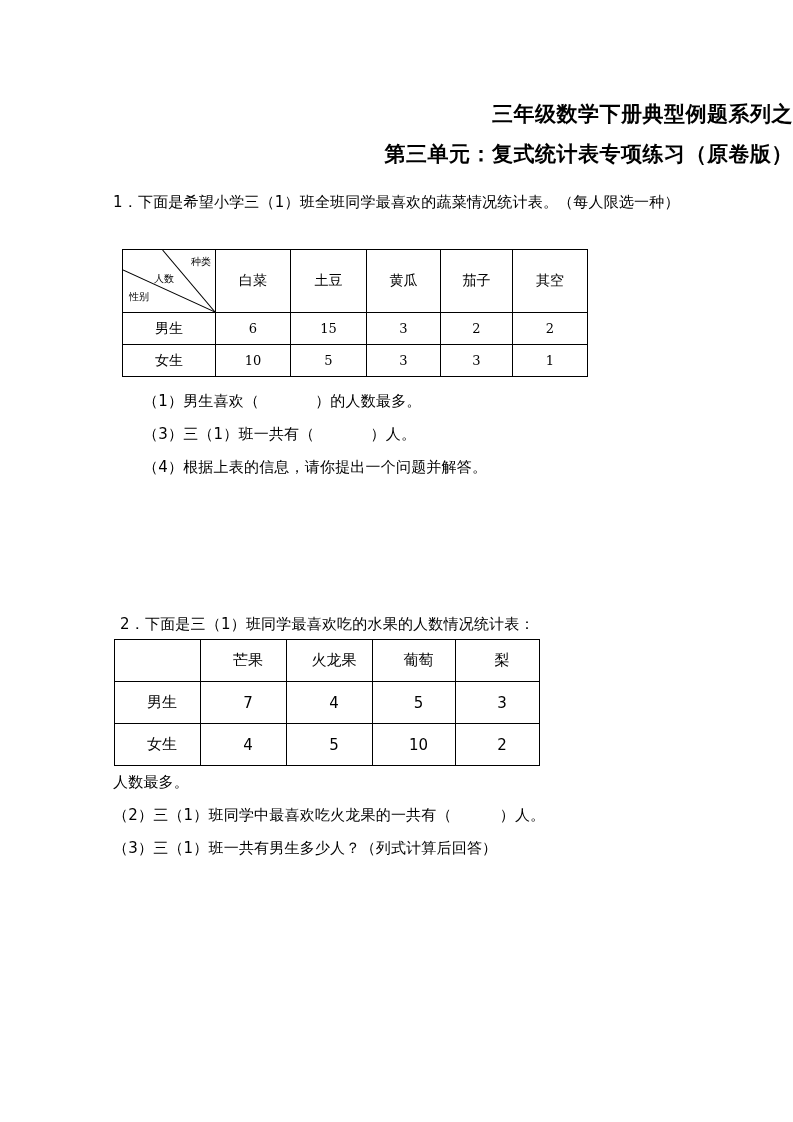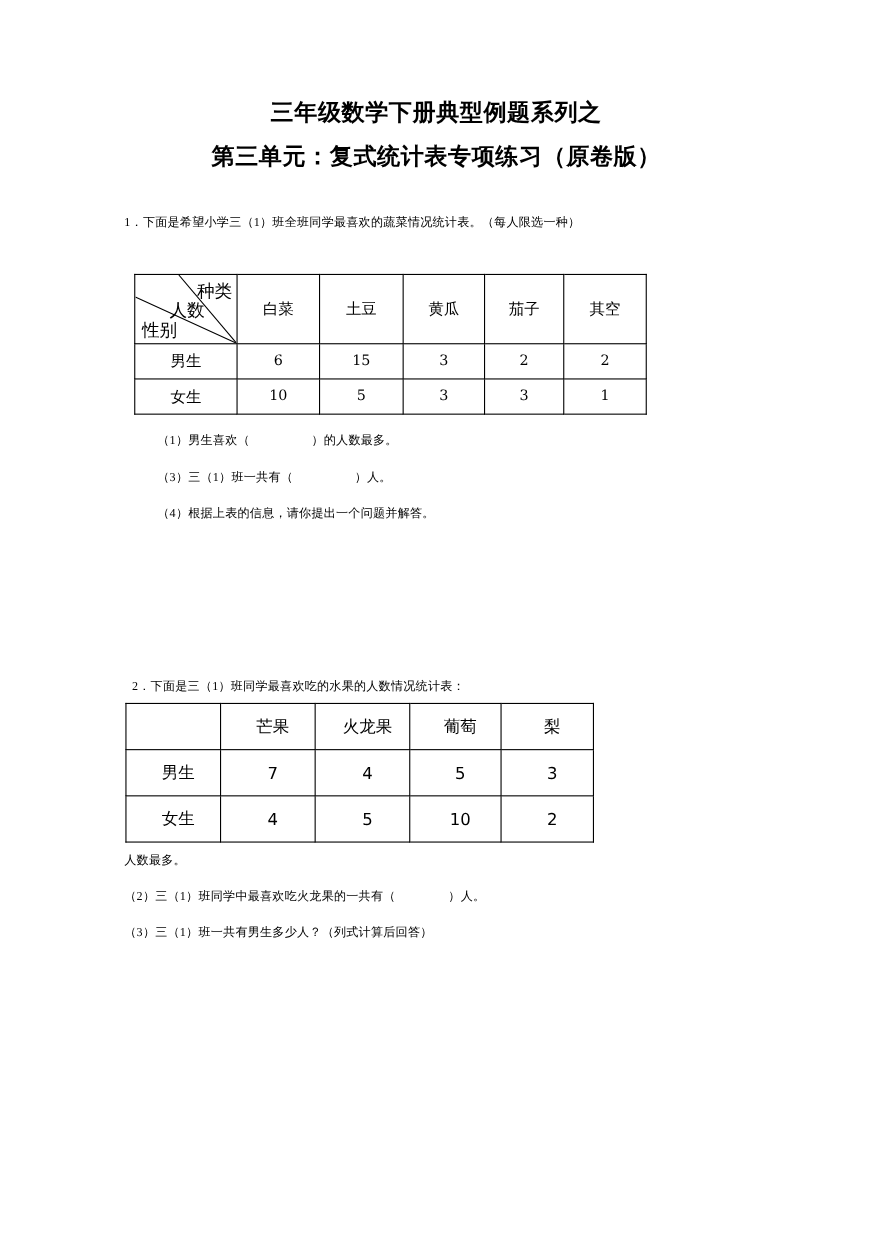--- a/index.html
+++ b/index.html
@@ -19,39 +19,38 @@
     position: absolute;
     left: 0; top: 0;
     width: 793px;
     height: 1122px;
   }
 
   
   .title-block {
     position: absolute;
     left: 0;
-    top: 82px;
+    top: 94px;
     width: 793px;
-    text-align: center;
+    text-align: right;
   }
   .title-line {
     font-size: 21px;
     font-weight: bold;
     letter-spacing: 0.5px;
     line-height: 40px;
     white-space: nowrap;
   }
 
   
   .q-block {
     position: absolute;
-    font-size: 11px;
+    font-size: 15px;
     line-height: 33px;
     letter-spacing: 0.2px;
-    font-family: Liberation Serif, serif;
   }
   .q-line { white-space: nowrap; }
   .q-para { white-space: normal; }
 
   #q1-intro { left: 113px; top: 186px; width: 580px; }
   #q1-subs  { left: 113px; top: 385px; width: 600px; margin-left: 30px; }
   #q2-intro { left: 120px; top: 608px; width: 580px; }
   #q2-subs  { left: 113px; top: 766px; width: 620px; }
 
   .blank-gap { display: inline-block; width: 56px; }
@@ -95,21 +94,21 @@
   }
   .corner-svg {
     position: absolute;
     left: 0; top: 0;
     width: 100%;
     height: 100%;
     display: block;
   }
   .corner-lbl {
     position: absolute;
-    font-size: 16px;
+    font-size: 10px;
     line-height: 1;
     white-space: nowrap;
   }
   .corner-lbl.t { right: 4px;  top: 7px; }
   .corner-lbl.m { left: 31px;  top: 24px; }
   .corner-lbl.b { left: 6px;   top: 42px; text-align: center; }
 
   
   #table-fruit {
     left: 114px;

